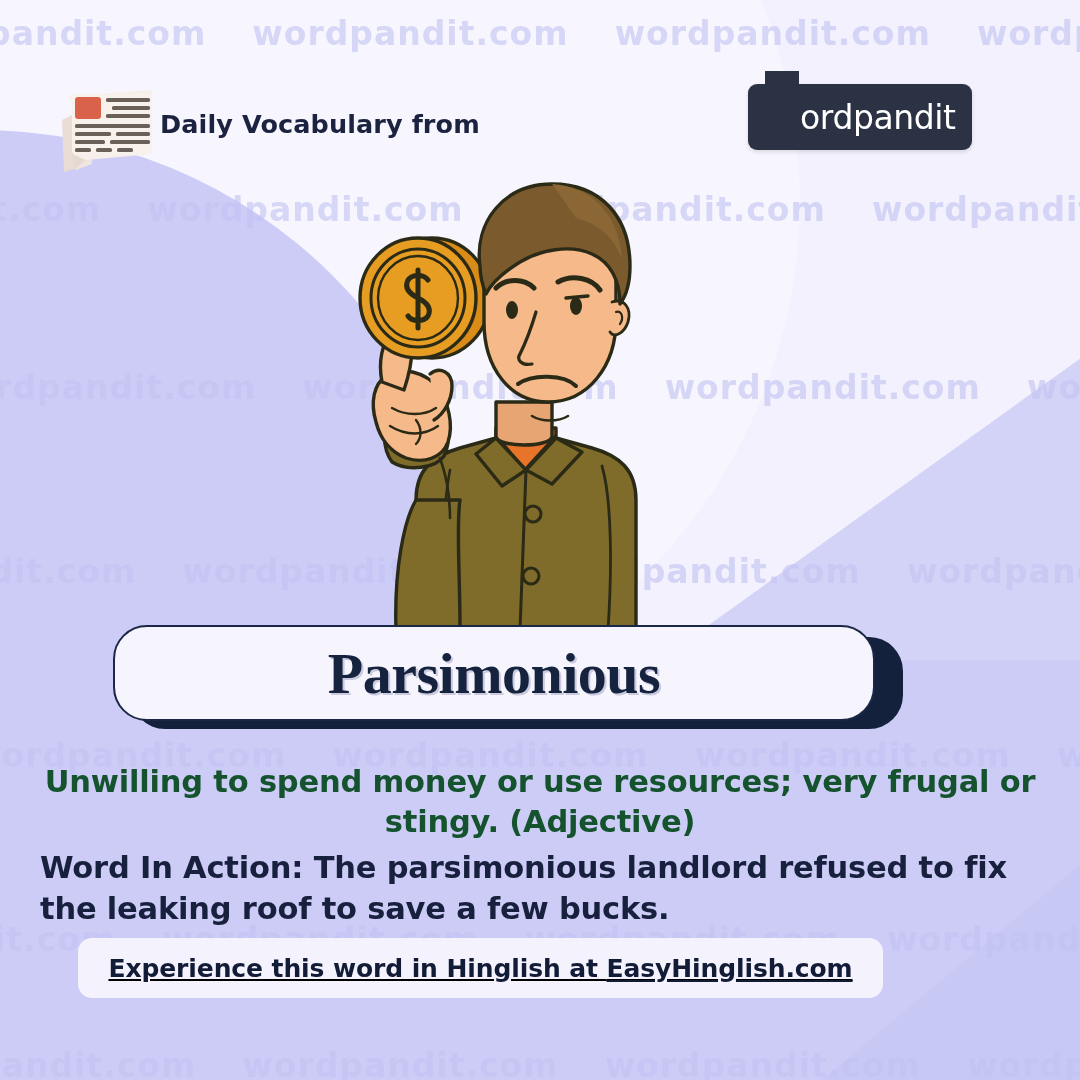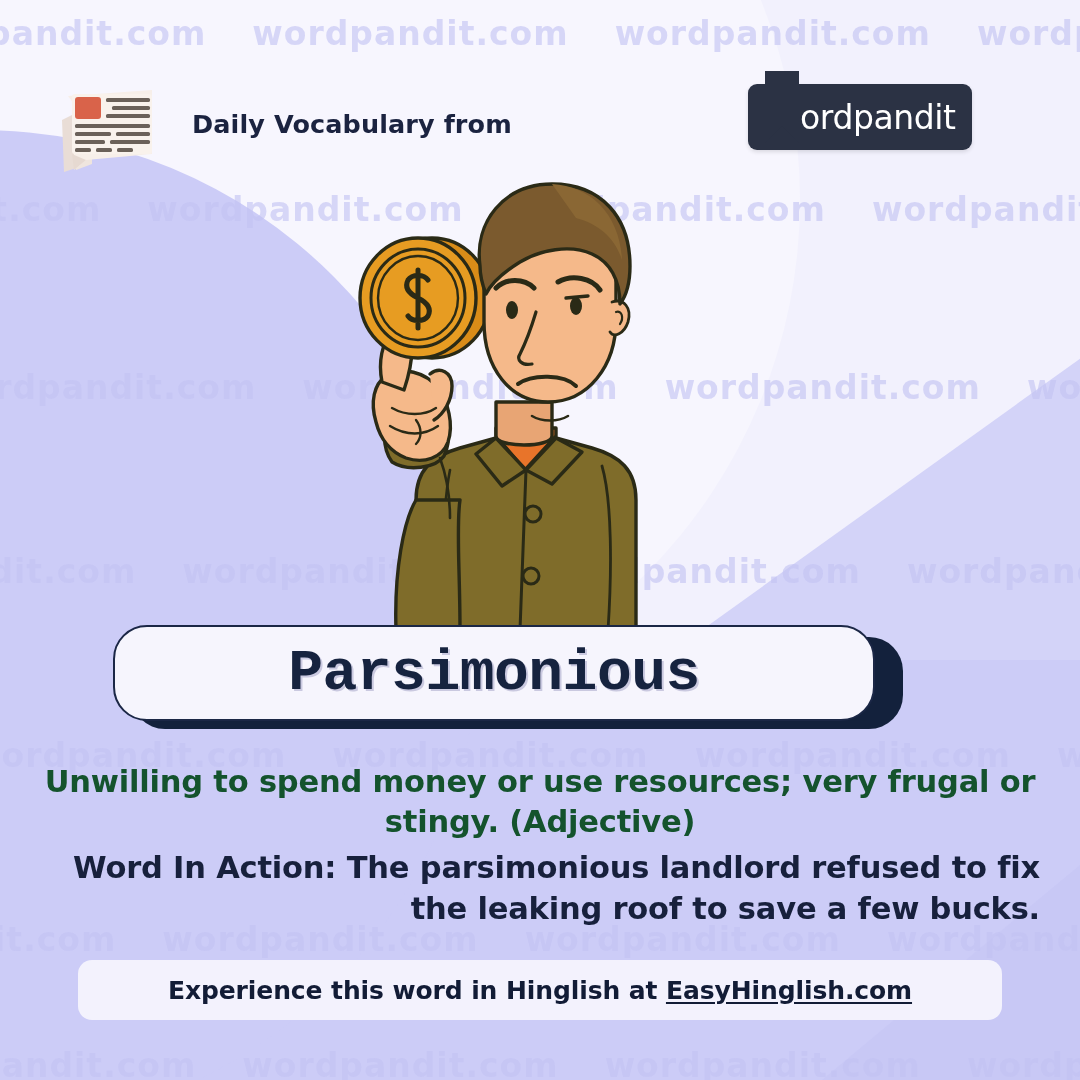--- a/index.html
+++ b/index.html
@@ -110,21 +110,21 @@
     left: 0; top: 0;
     width: 1080px;
     height: 180px;
   }
   .hdr-left {
     position: absolute;
     left: 52px;
     top: 74px;
     display: flex;
     align-items: center;
-    gap: 32px;
+    gap: 0;
   }
   .news-icon {
     width: 108px;
     height: 100px;
     position: relative;
     flex: 0 0 auto;
   }
   .hdr-title {
     font-family: "DejaVu Sans", sans-serif;
     font-weight: 700;
@@ -198,21 +198,21 @@
     width: 758px;
     height: 92px;
     background: #f6f5fd;
     border: 2px solid #1b2746;
     border-radius: 34px;
     display: flex;
     align-items: center;
     justify-content: center;
   }
   .word-card-text {
-    font-family: Liberation Mono, monospace;
+    font-family: Liberation Serif, serif;
     font-weight: 700;
     font-size: 58px;
     color: #16233f;
     letter-spacing: -0.5px;
     text-shadow: 2px 2px 0 rgba(120,120,170,.35);
   }
 
   
   .definition {
     position: absolute;
@@ -225,41 +225,42 @@
     font-size: 30.5px;
     line-height: 1.32;
     color: #14532d;
     letter-spacing: -0.2px;
   }
   .example {
     position: absolute;
     left: 40px;
     top: 848px;
     width: 1000px;
-    text-align: right;
+    text-align: left;
     font-family: "DejaVu Sans", sans-serif;
     font-weight: 700;
     font-size: 30.5px;
     line-height: 1.33;
     color: #17203c;
     letter-spacing: -0.2px;
   }
 
   
   .banner {
     position: absolute;
     left: 78px;
-    top: 960px;
-    width: 924px;
+    top: 938px;
+    width: 805px;
     height: 60px;
     background: #f3f2fd;
     border-radius: 14px;
     display: flex;
     align-items: center;
     justify-content: center;
+    text-decoration: underline;
   }
   .banner-text {
     font-family: "DejaVu Sans", sans-serif;
     font-weight: 700;
     font-size: 25px;
     color: #121c36;
     letter-spacing: -0.1px;
   }
   .banner-link {
     text-decoration: underline;

